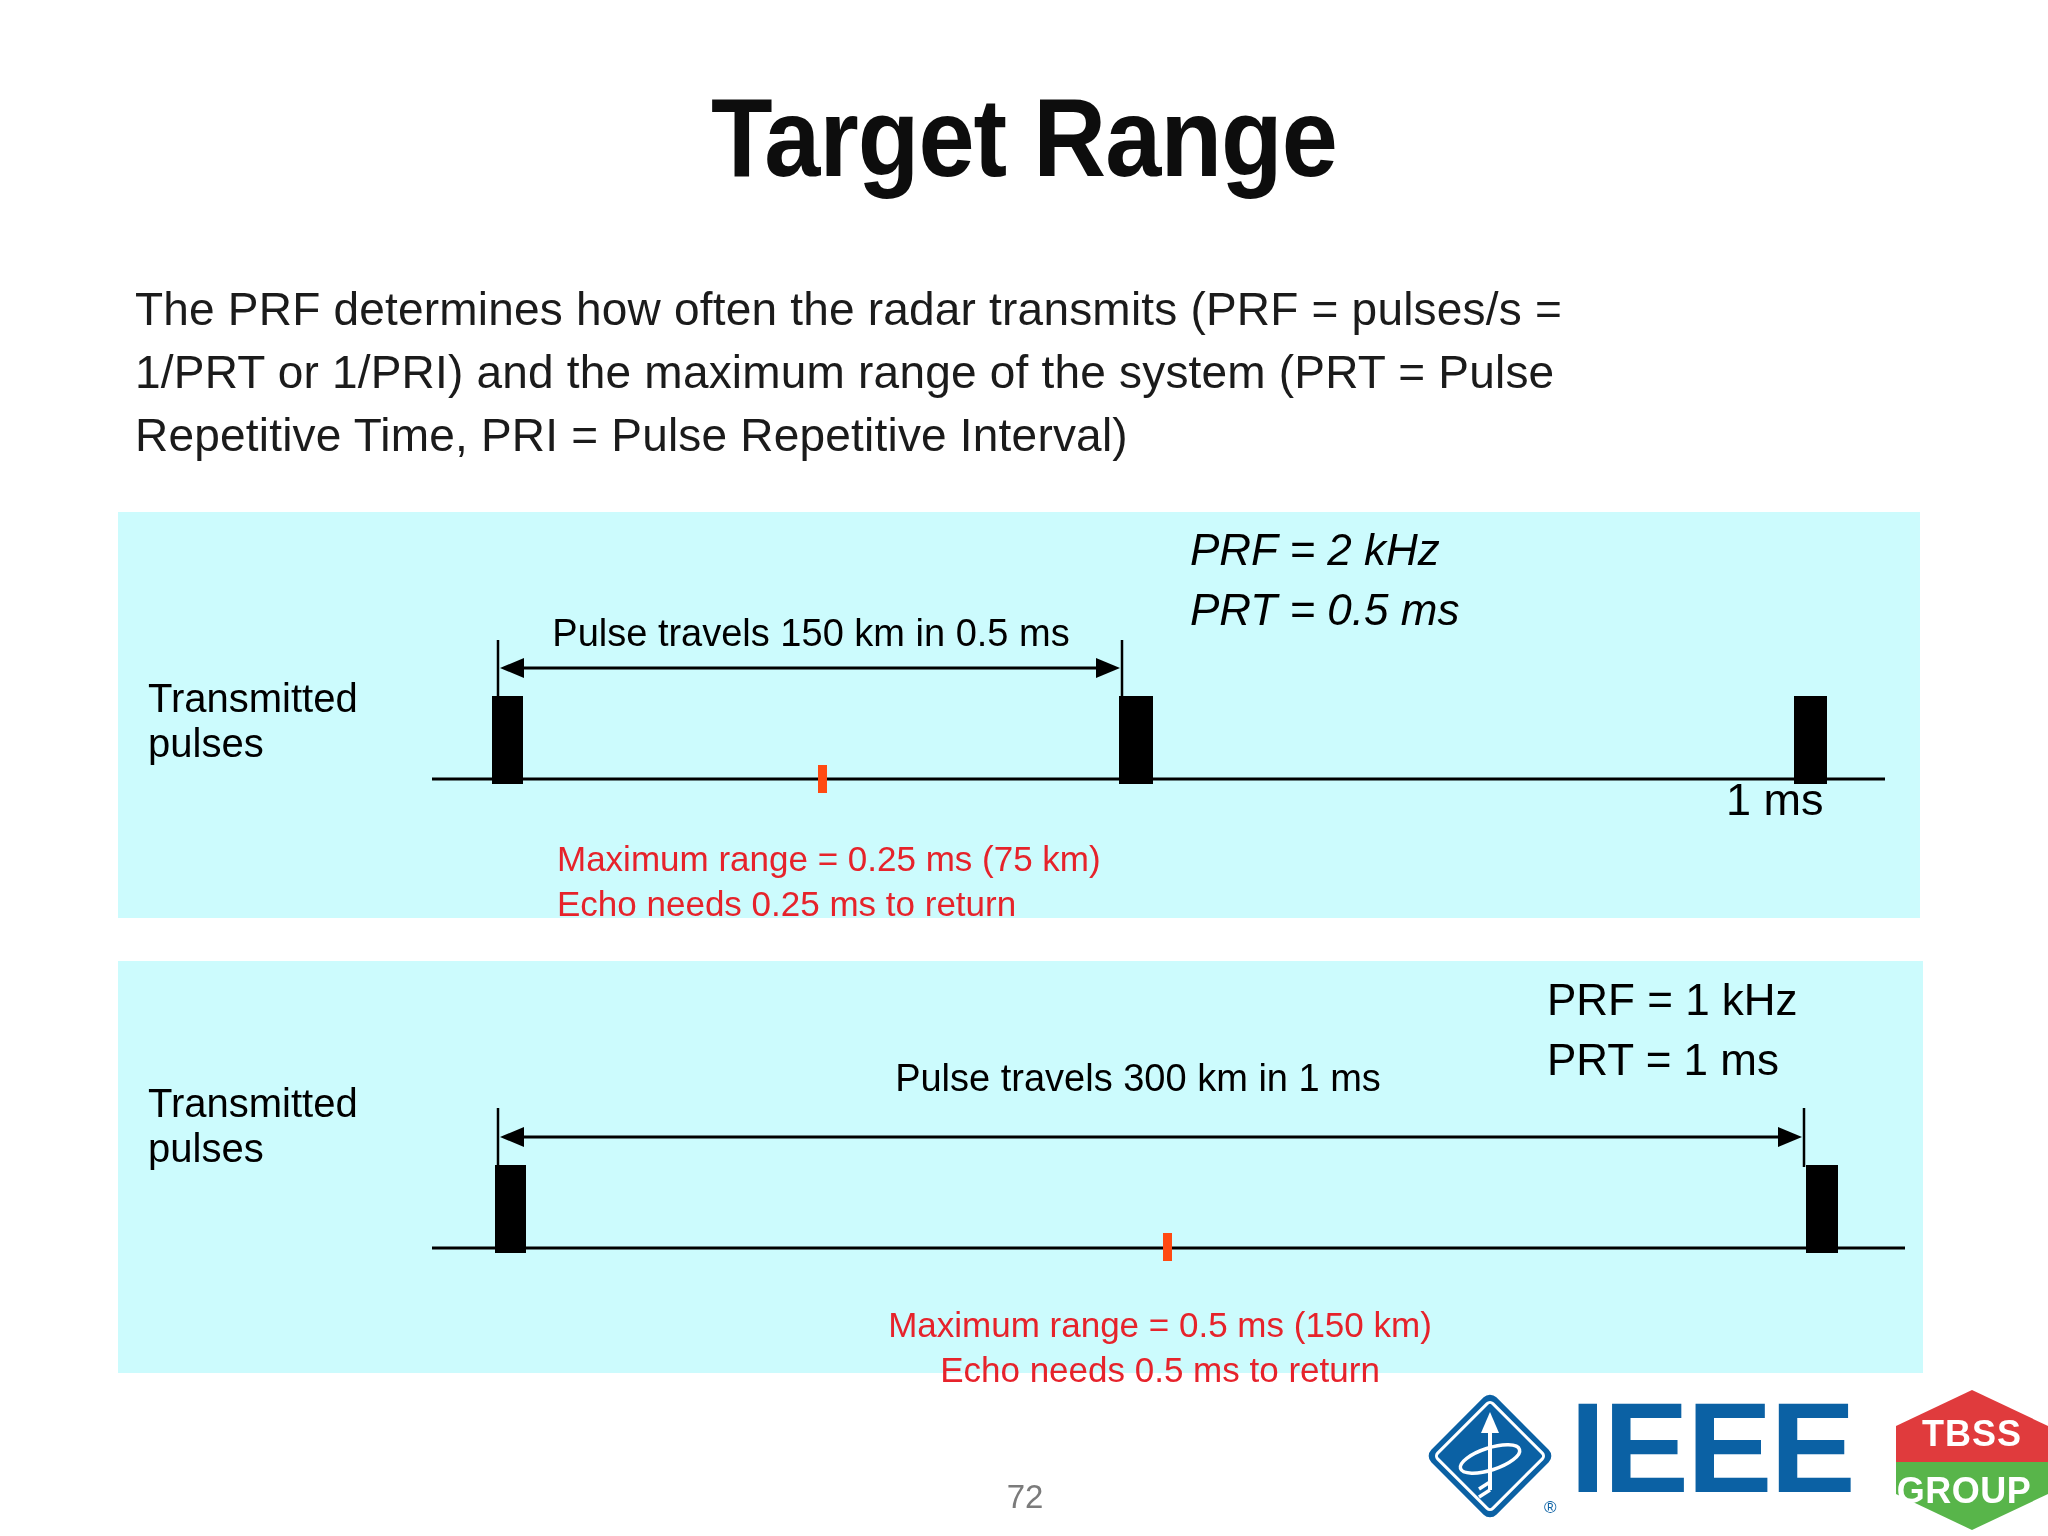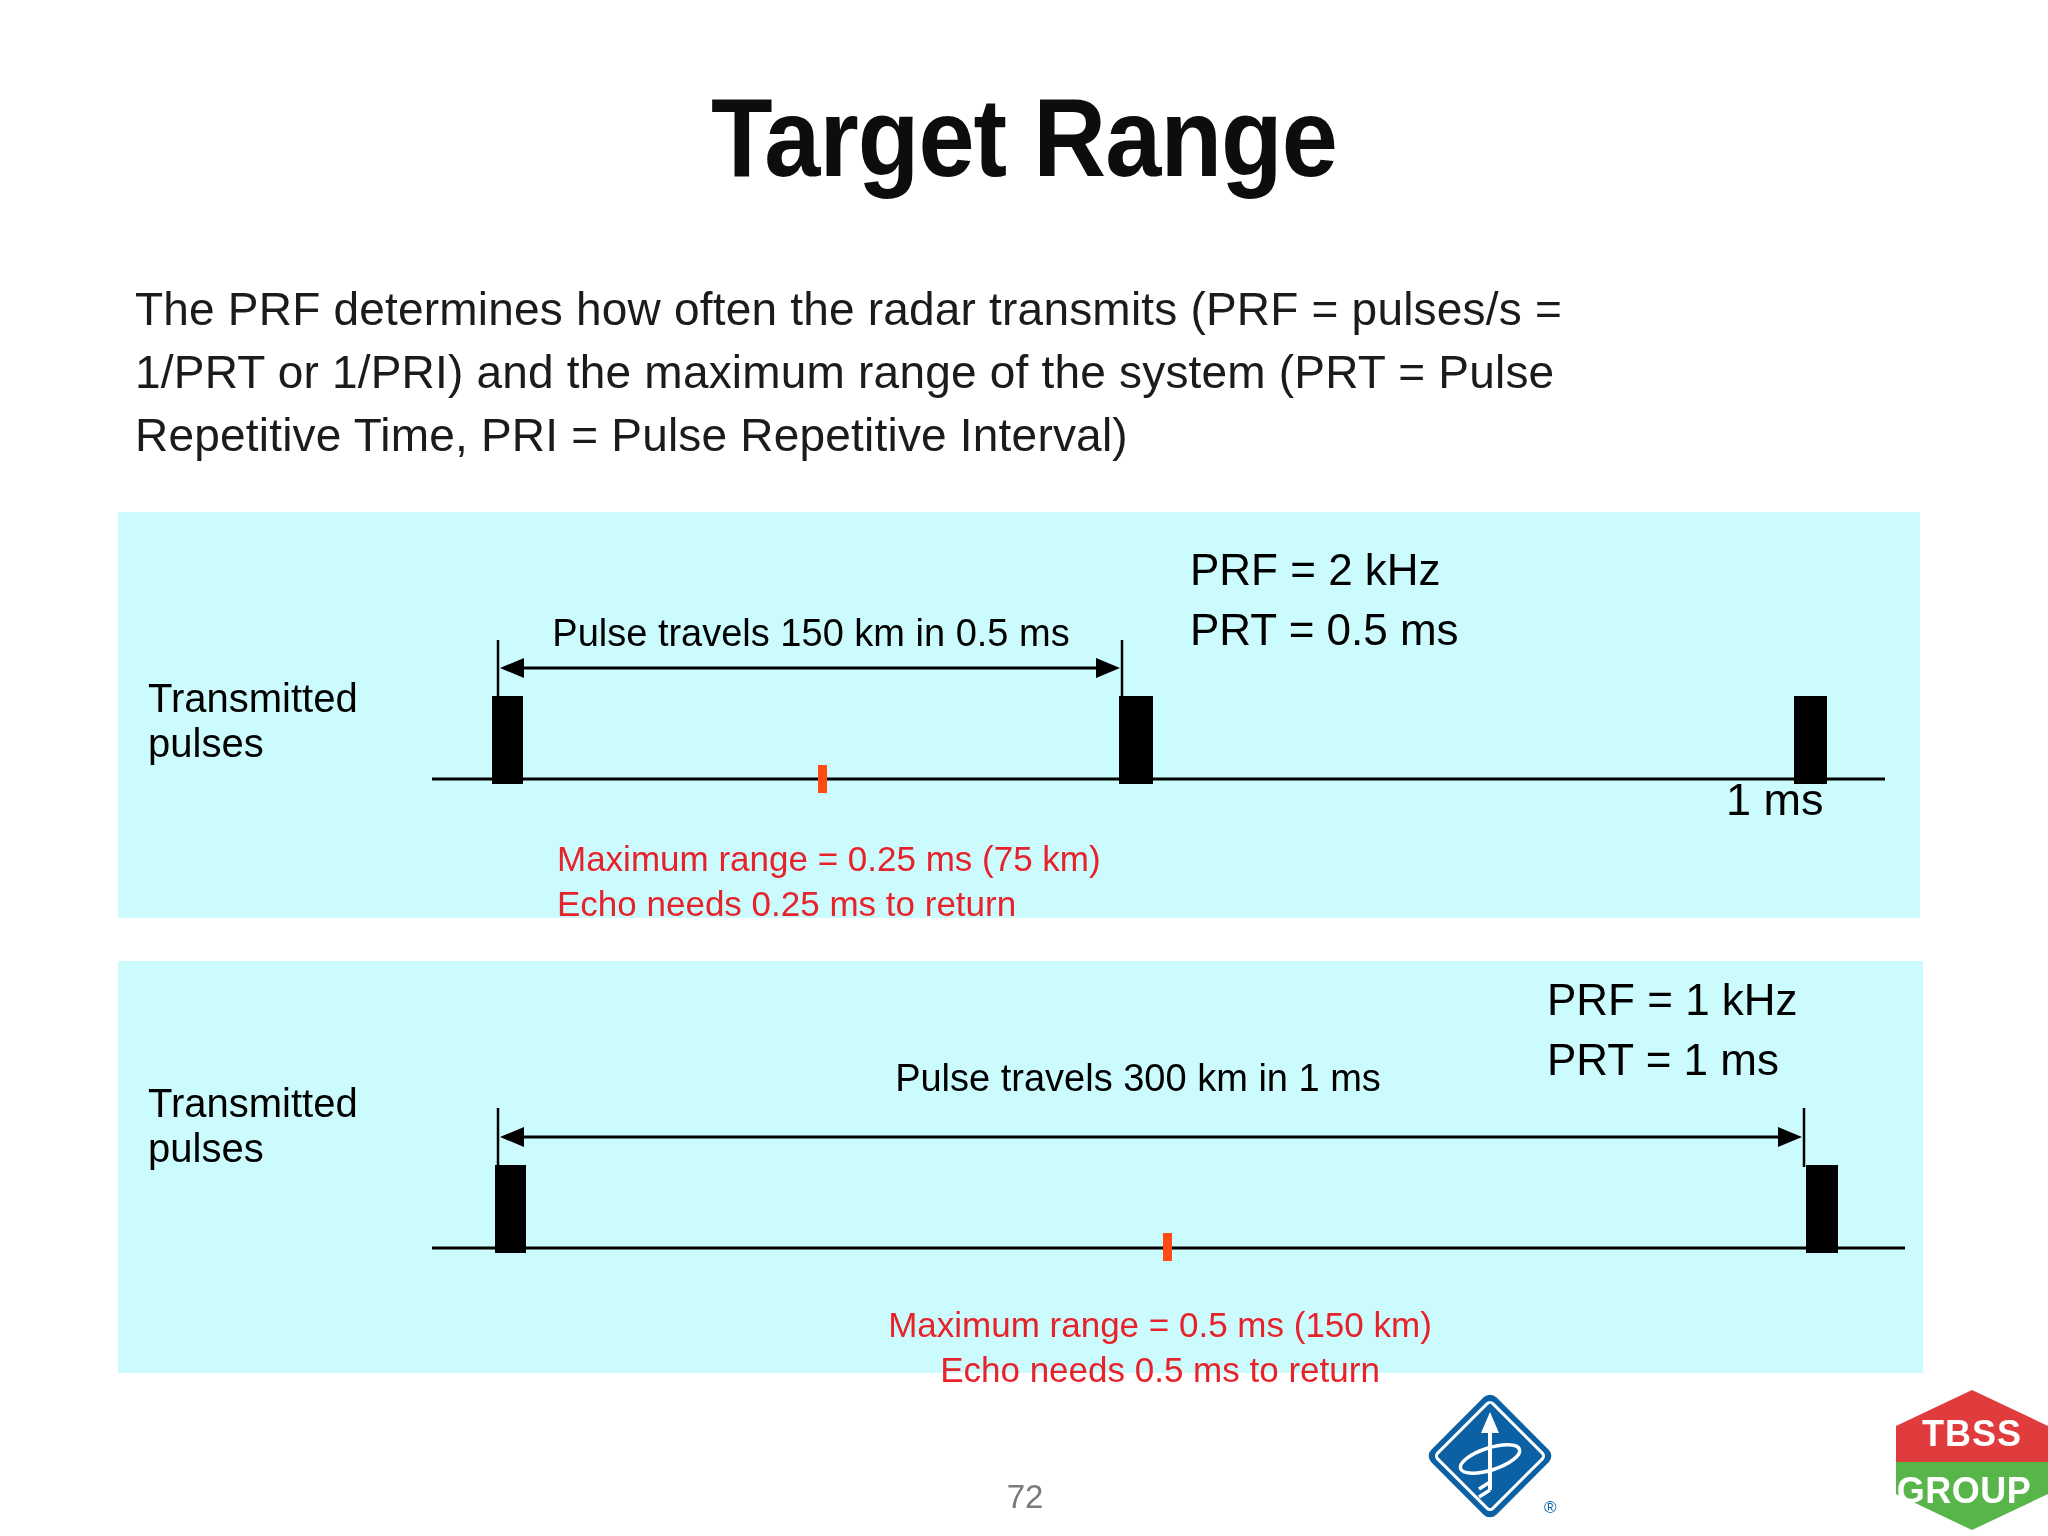--- a/index.html
+++ b/index.html
@@ -53,21 +53,21 @@
       <polygon points="382,156 406,146 406,166" fill="#000"></polygon>
       <polygon points="1002,156 978,146 978,166" fill="#000"></polygon>
 
       <rect x="374" y="184" width="31" height="88" fill="#000"></rect>
       <rect x="1001" y="184" width="34" height="88" fill="#000"></rect>
       <rect x="1676" y="184" width="33" height="88" fill="#000"></rect>
 
       <rect x="700" y="253" width="9" height="28" fill="#FF4A12"></rect>
     </svg>
 
-    <div class="abs prf-block" style="left:1072px;top:28px;">
+    <div class="abs prf-block" style="left:1072px;top:8px;font-style:italic;">
       <div>PRF = 2 kHz</div>
       <div>PRT = 0.5 ms</div>
     </div>
 
     <div class="abs arrow-label" style="left:380px;top:100px;width:626px;">Pulse travels 150 km in 0.5 ms</div>
 
     <div class="abs transmitted" style="left:30px;top:164px;">
       <div>Transmitted</div>
       <div>pulses</div>
     </div>
@@ -121,20 +121,21 @@
     </g>
     <line x1="70" y1="42" x2="70" y2="104" stroke="#fff" stroke-width="4"></line>
     <polygon points="70,26 61,47 79,47" fill="#fff"></polygon>
     <line x1="70" y1="104" x2="59" y2="111" stroke="#fff" stroke-width="3.5"></line>
     <line x1="70" y1="96" x2="59" y2="103" stroke="#fff" stroke-width="3.5"></line>
     <ellipse cx="70" cy="73" rx="31" ry="11" fill="none" stroke="#fff" stroke-width="3.5" transform="rotate(-18 70 73)"></ellipse>
   </svg>
 
   <div class="abs reg-mark">®</div>
 
+  <div class="abs ieee-word">IEEE</div>
 
   <svg class="abs" style="left:1896px;top:1390px;" width="152" height="140" viewBox="0 0 152 140">
     <polygon points="76,0 152,36 152,72 0,72 0,36" fill="#E03B3D"></polygon>
     <polygon points="0,72 152,72 152,104 76,140 0,104" fill="#58B54A"></polygon>
   </svg>
   <div class="abs tbss-text1">TBSS</div>
   <div class="abs tbss-text2">GROUP</div>
 
 </div>
 

